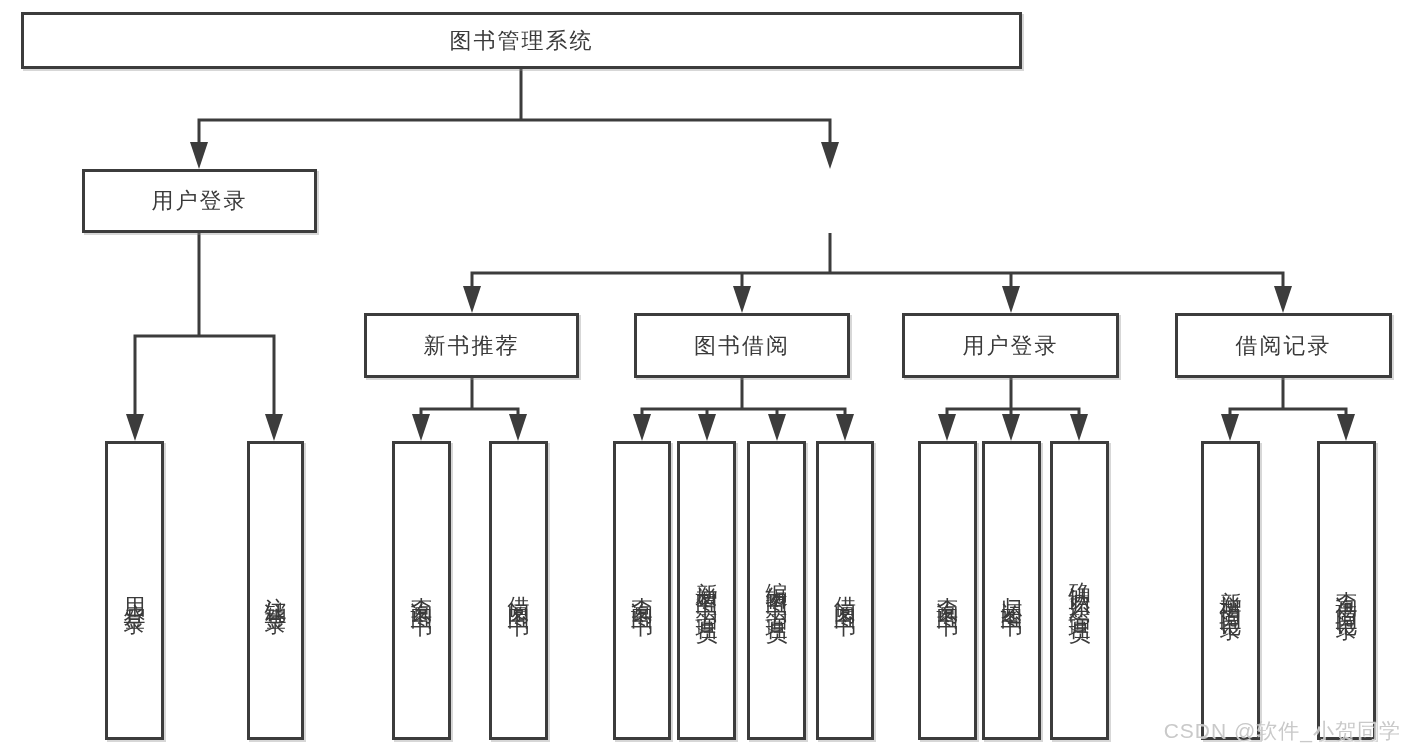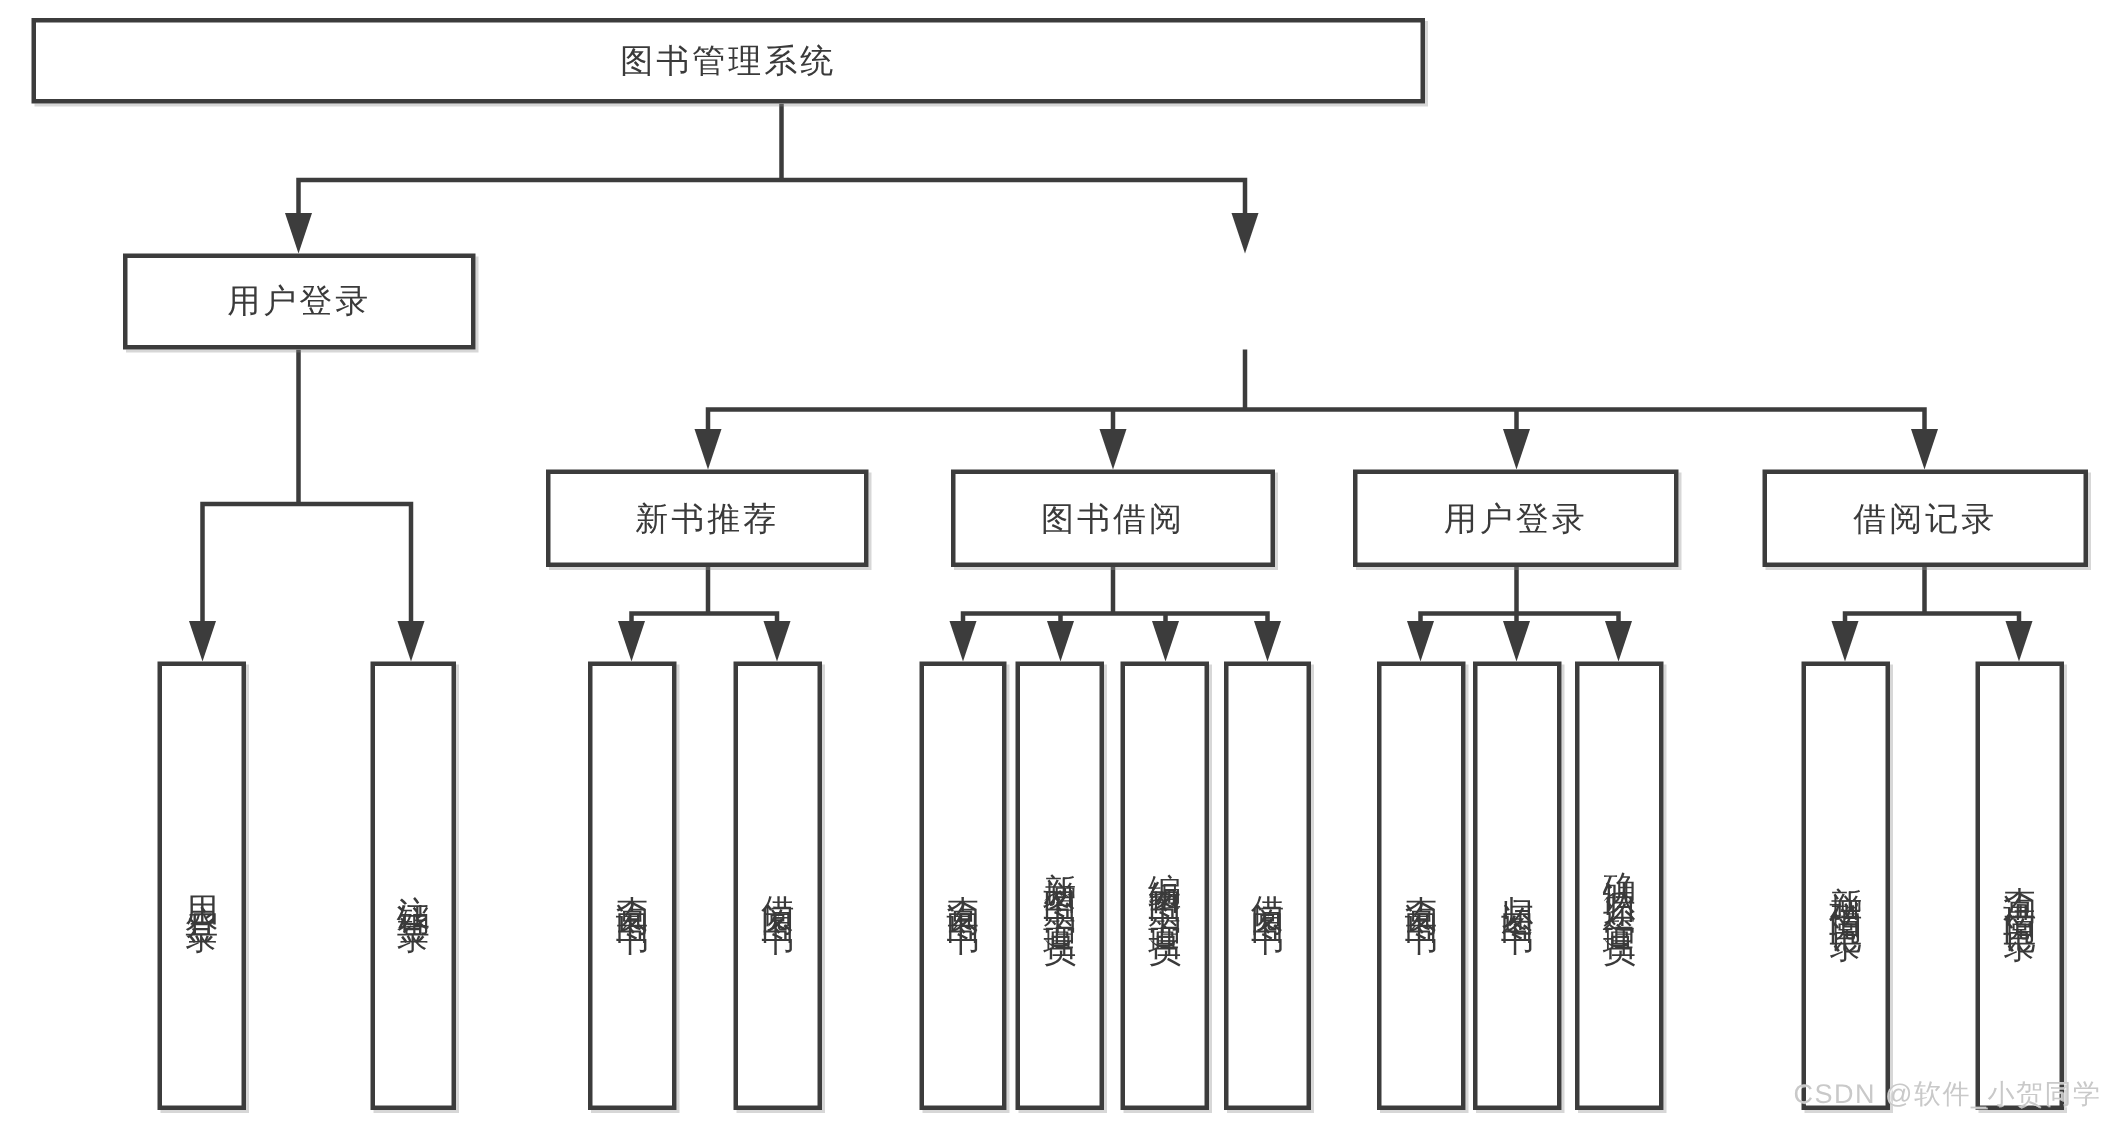--- a/index.html
+++ b/index.html
@@ -54,21 +54,21 @@
     writing-mode: vertical-rl;
     text-orientation: mixed;
     font-size: 22px;
     letter-spacing: 6px;
     line-height: 1;
   }
   .watermark {
     position: absolute;
     top: 717px;
     right: 4px;
-    font-size: 18px;
+    font-size: 21px;
     color: var(--wm);
     letter-spacing: 1px;
     white-space: nowrap;
     z-index: 10;
     text-shadow: 1px 1px 0 rgba(255,255,255,0.65);
   }
 </style>
 </head>
 <body>
 
@@ -99,21 +99,21 @@
       <polygon points="768,414 786,414 777,441"></polygon>
       <polygon points="836,414 854,414 845,441"></polygon>
       <polygon points="938,414 956,414 947,441"></polygon>
       <polygon points="1002,414 1020,414 1011,441"></polygon>
       <polygon points="1070,414 1088,414 1079,441"></polygon>
       <polygon points="1221,414 1239,414 1230,441"></polygon>
       <polygon points="1337,414 1355,414 1346,441"></polygon>
     </g>
   </svg>
 
-  <div class="node h" style="left:21px; top:12px; width:929px; height:57px;">图书管理系统</div>
+  <div class="node h" style="left:21px; top:12px; width:1001px; height:57px;">图书管理系统</div>
 
   <div class="node h" style="left:82px; top:169px; width:235px; height:64px;">用户登录</div>
 
   <div class="node h" style="left:364px; top:313px; width:215px; height:65px;">新书推荐</div>
   <div class="node h" style="left:634px; top:313px; width:216px; height:65px;">图书借阅</div>
   <div class="node h" style="left:902px; top:313px; width:217px; height:65px;">用户登录</div>
   <div class="node h" style="left:1175px; top:313px; width:217px; height:65px;">借阅记录</div>
 
   <div class="node leaf" style="left:105px; top:441px; width:59px; height:299px;">用户登录</div>
   <div class="node leaf" style="left:247px; top:441px; width:57px; height:299px;">注销登录</div>

